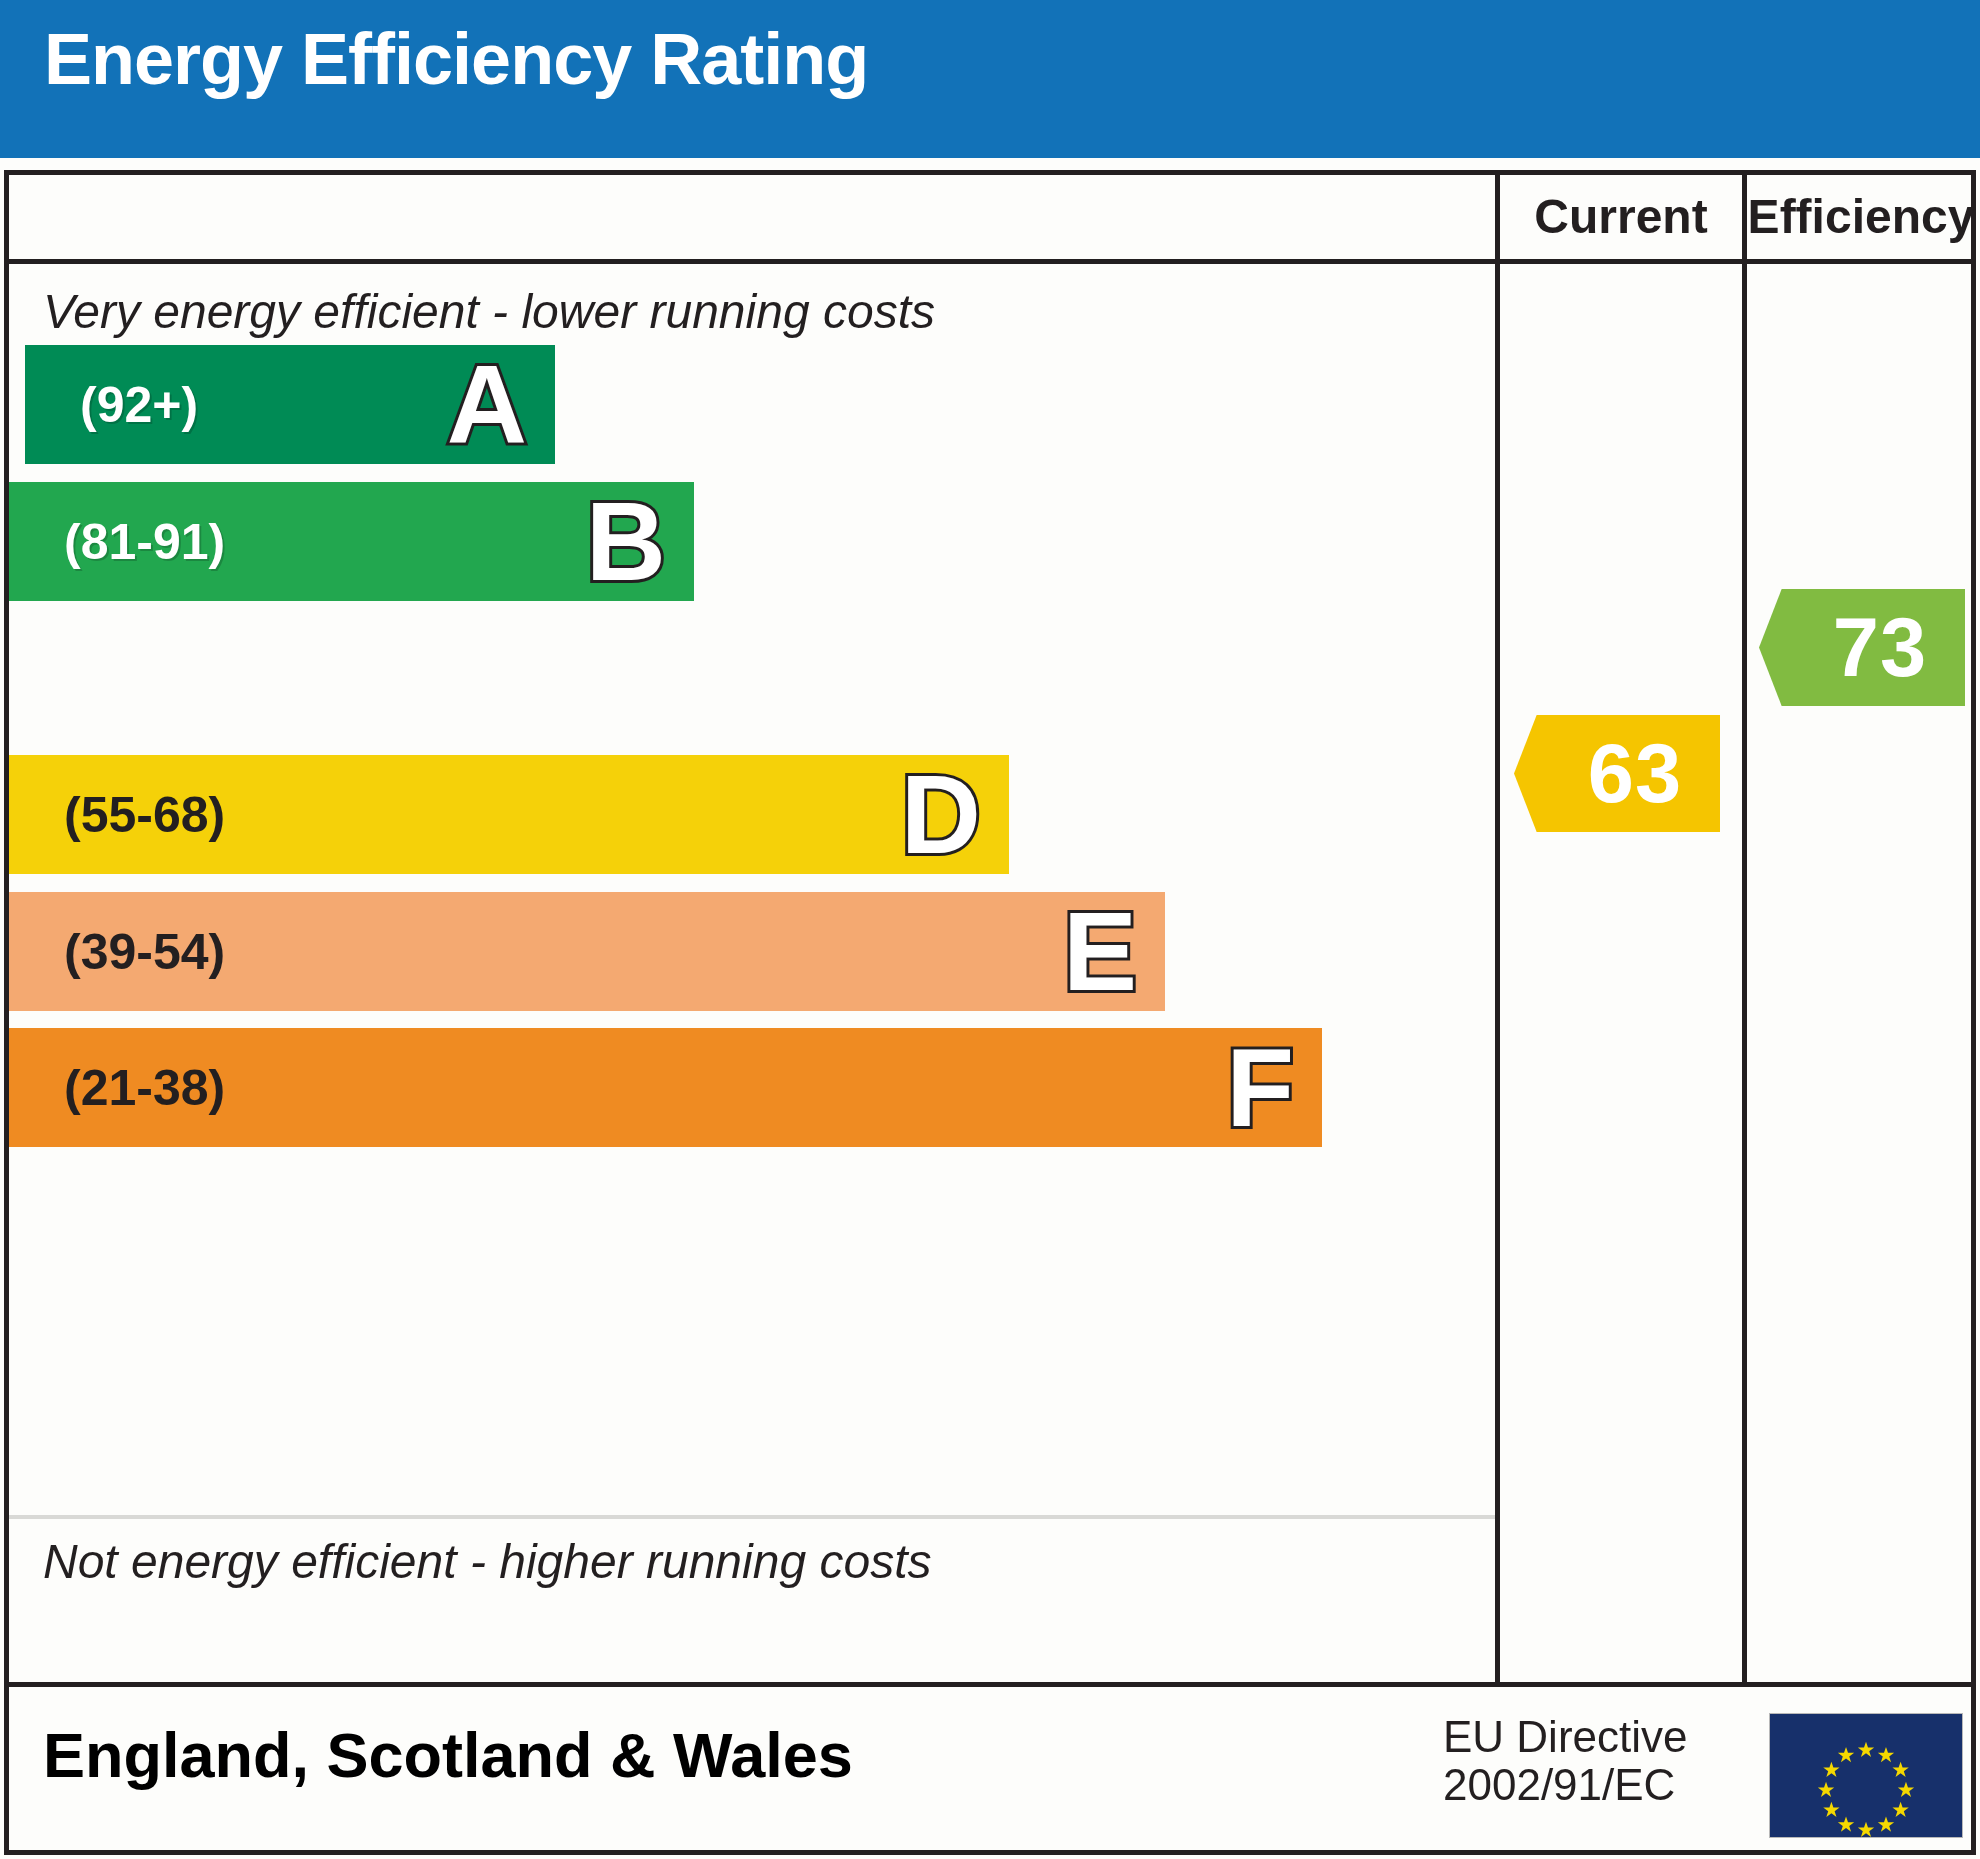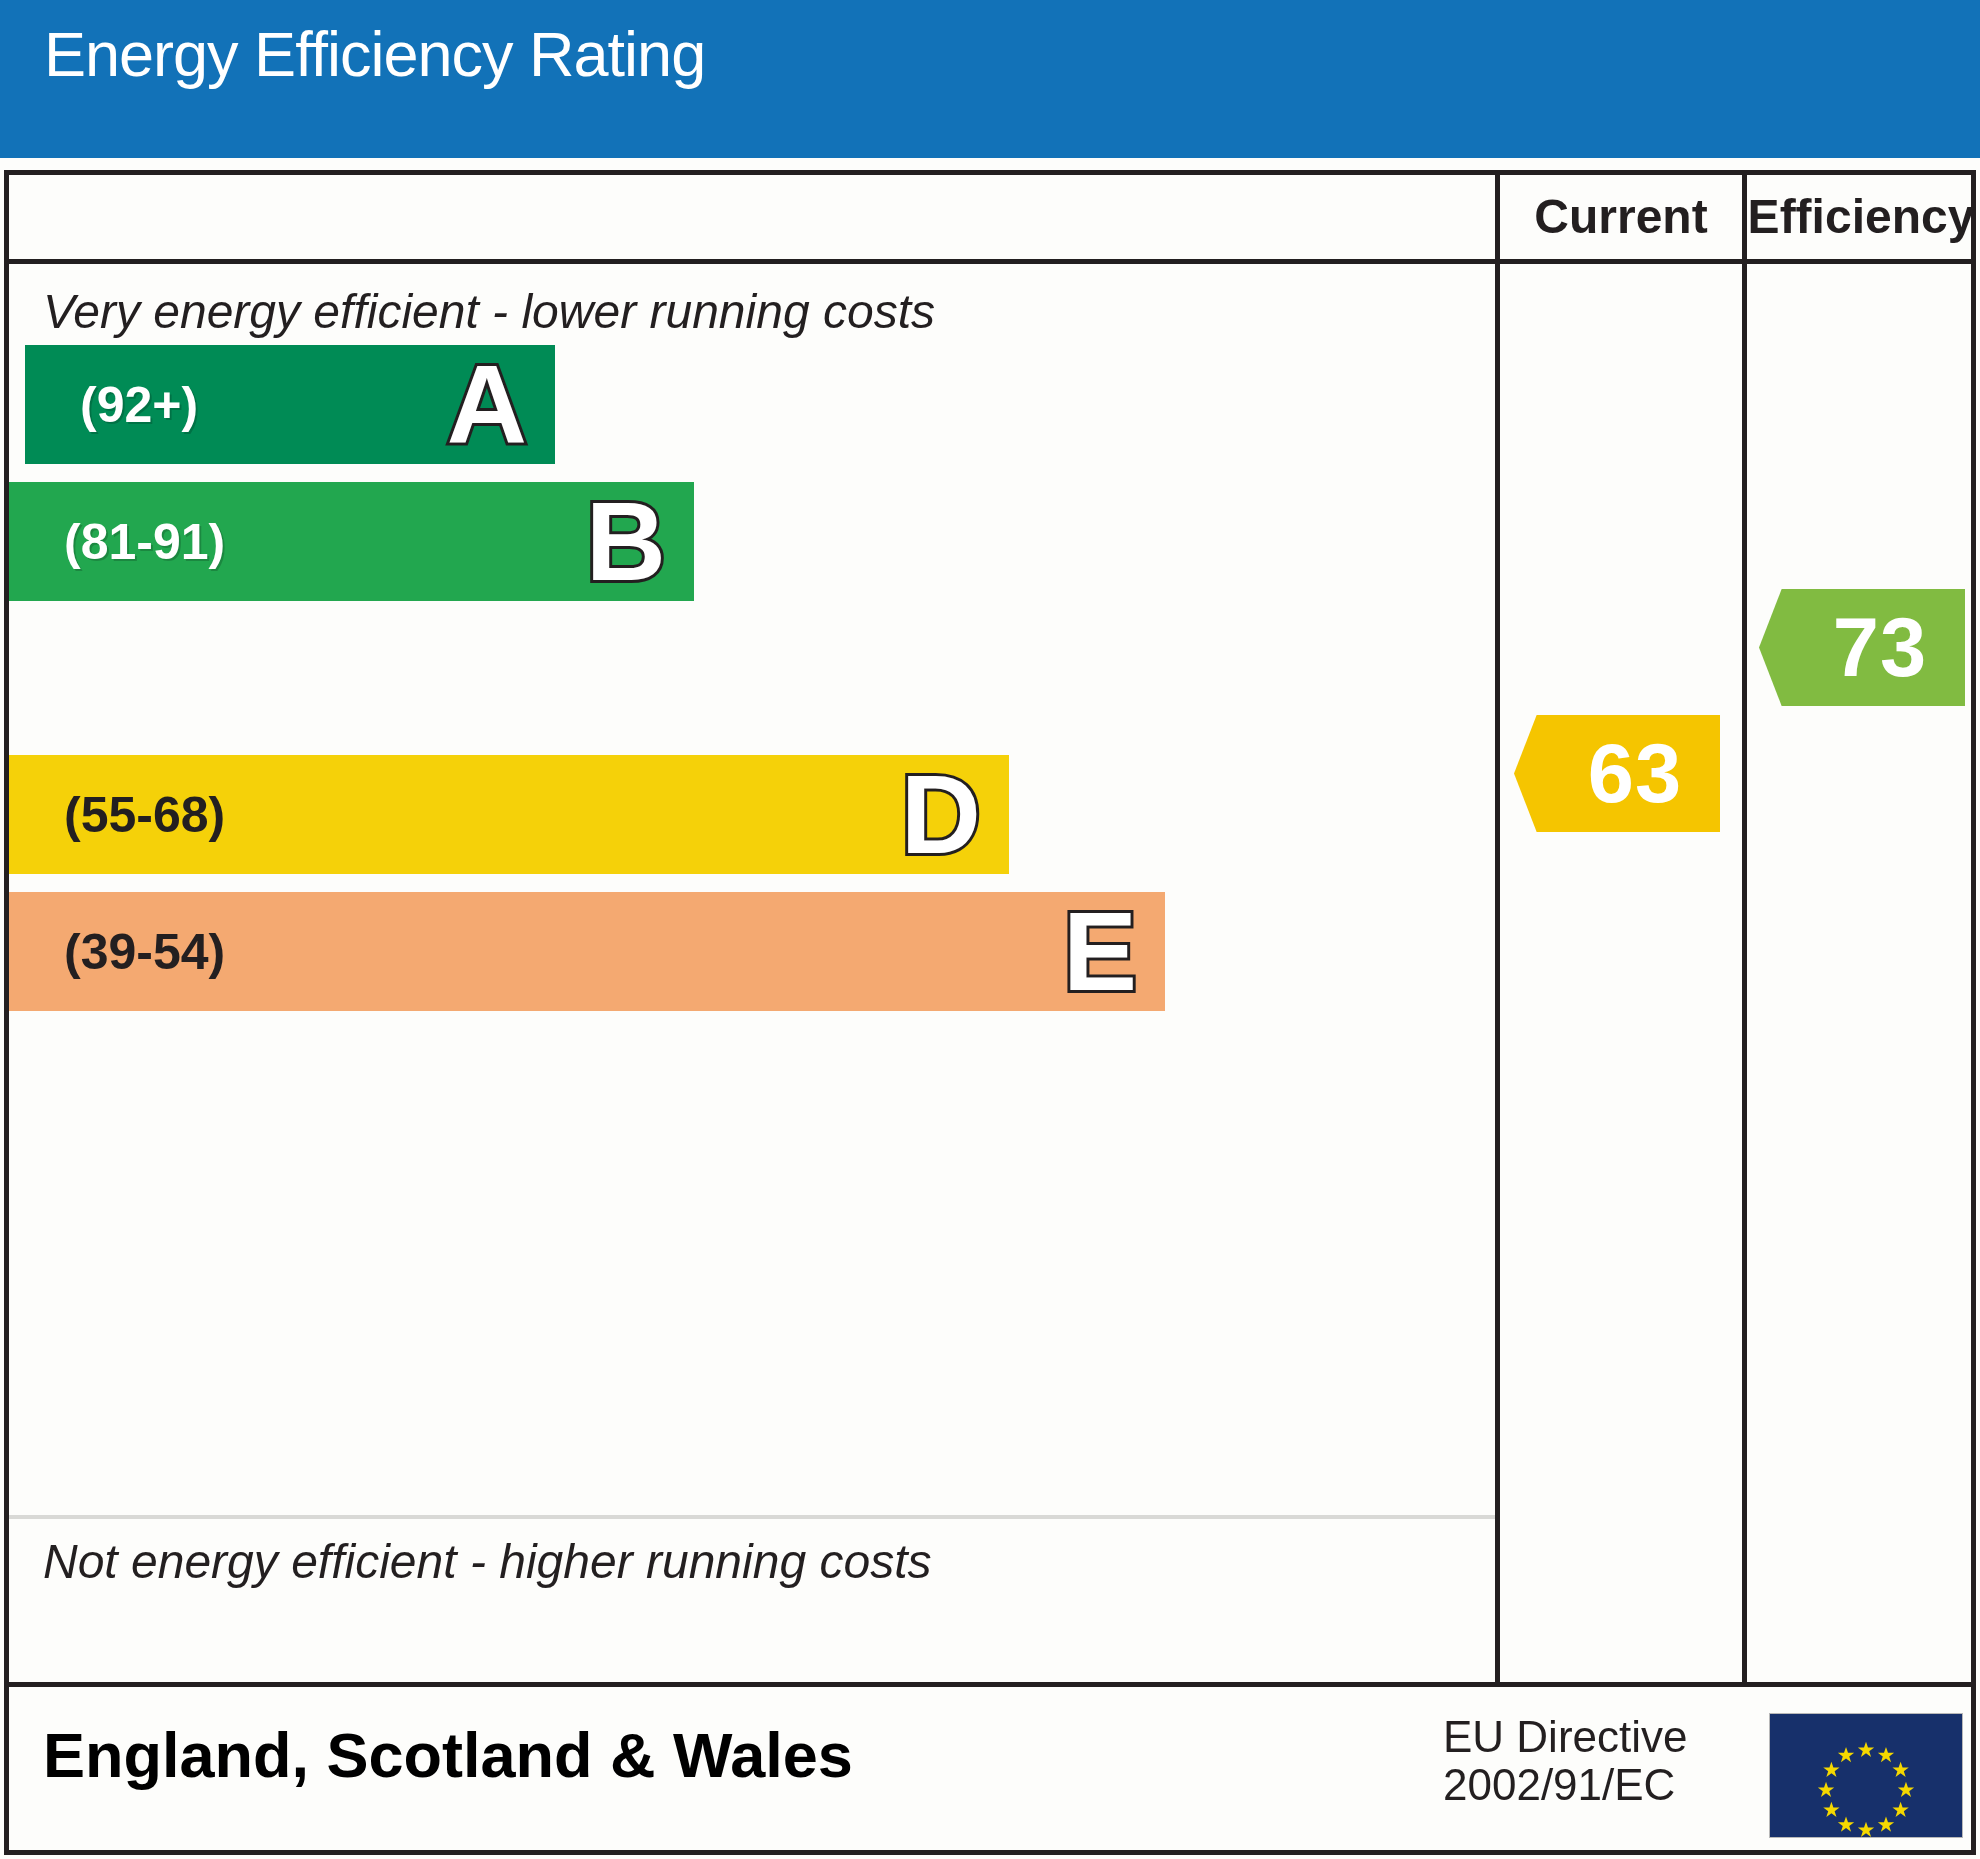--- a/index.html
+++ b/index.html
@@ -25,22 +25,22 @@
     left: 0; top: 0;
     width: 1980px;
     height: 158px;
     background: #1272b8;
     box-sizing: border-box;
   }
   .title-text {
     position: absolute;
     left: 44px;
     top: 18px;
-    font-size: 63px;
-    font-weight: normal;
+    font-size: 72px;
+    font-weight: bold;
     color: #ffffff;
     letter-spacing: -1px;
     white-space: nowrap;
   }
 
   
   .table-box {
     position: absolute;
     left: 4px;
     top: 170px;
@@ -238,20 +238,24 @@
       <div class="band" id="band-3" style="top: 491px; width: 1000px; background: rgb(245, 209, 9);">
         <span class="band-range dark-text">(55-68)</span>
         <span class="band-letter">D</span>
       </div>
 
       <div class="band" id="band-4" style="top: 628px; width: 1156px; background: rgb(244, 169, 113);">
         <span class="band-range dark-text">(39-54)</span>
         <span class="band-letter">E</span>
       </div>
 
+      <div class="band" id="band-5" style="top: 764px; width: 1313px; background: rgb(239, 139, 34);">
+        <span class="band-range dark-text">(21-38)</span>
+        <span class="band-letter">F</span>
+      </div>
 
 
       <div class="bottom-rule"></div>
       <div class="caption bottom">Not energy efficient - higher running costs</div>
     </div>
 
     <div class="rating-arrow" id="arrow-current" style="left: 1505px; top: 540px; width: 206px; background: rgb(245, 197, 0);">
       <span>63</span>
     </div>
     <div class="rating-arrow" id="arrow-potential" style="left: 1750px; top: 414px; width: 206px; background: rgb(129, 187, 65);">

